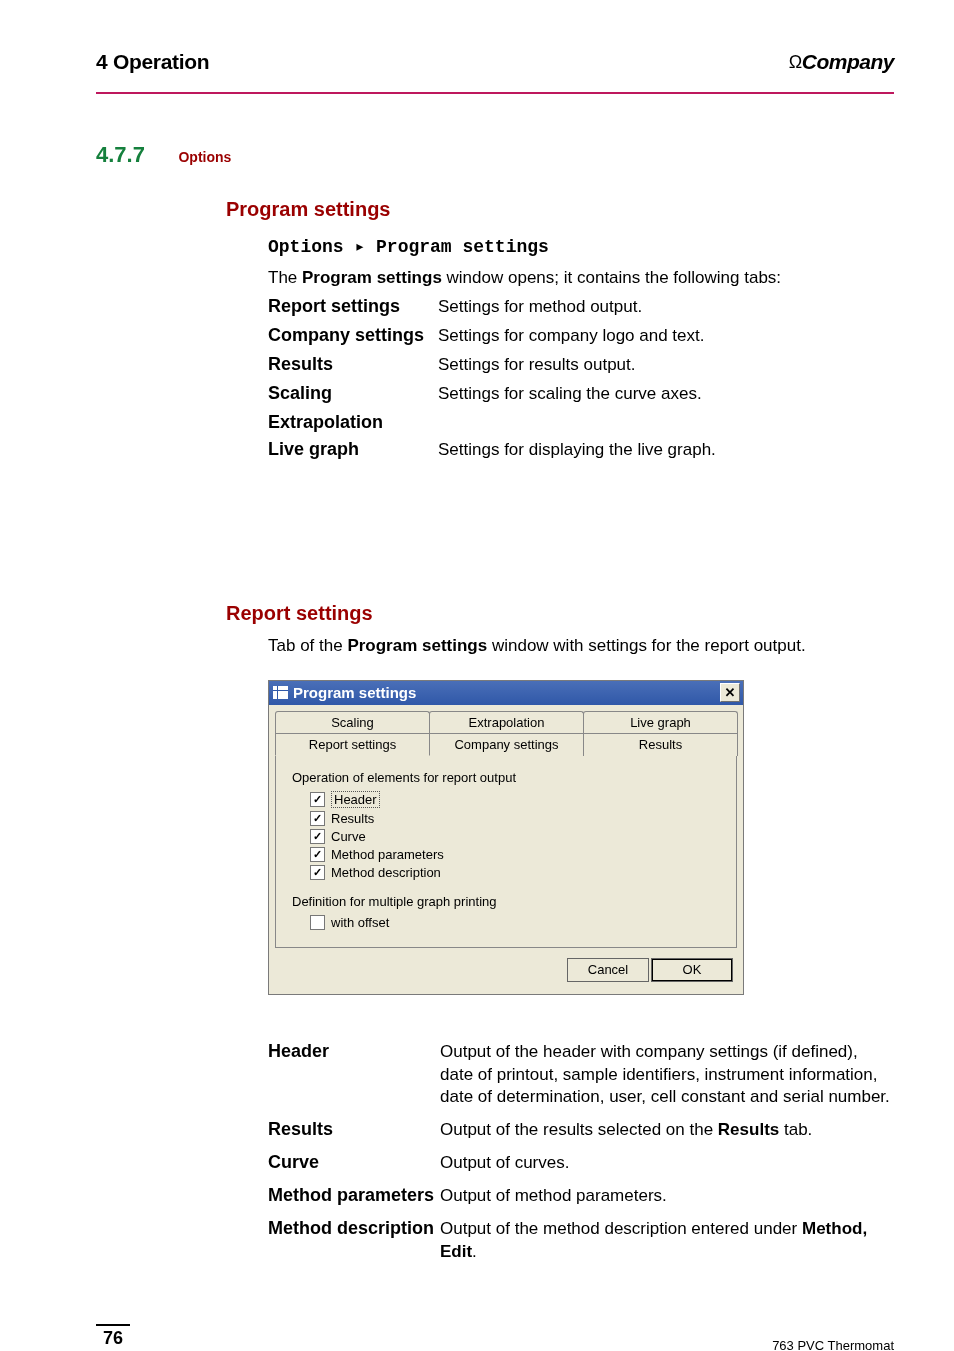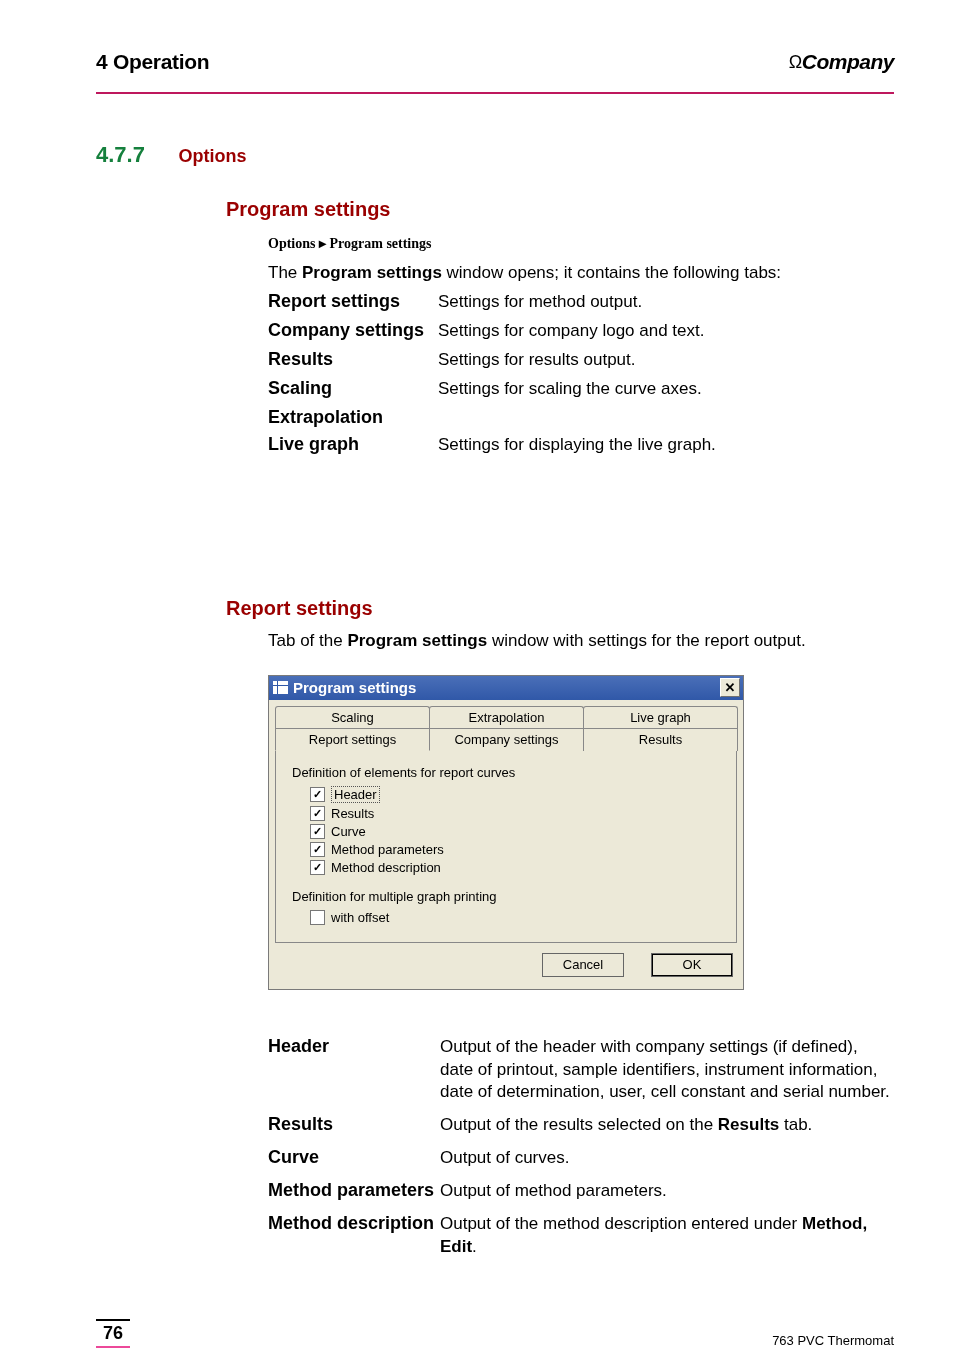--- a/index.html
+++ b/index.html
@@ -44,37 +44,37 @@
     width: 78px;
     color: #15803d;
     font-family: "Arial Narrow", Arial, sans-serif;
     font-weight: bold;
     font-size: 22px;
   }
   .section-title {
     color: #9a0000;
     font-family: "Arial Narrow", Arial, sans-serif;
     font-weight: bold;
-    font-size: 18px;
+    font-size: 14px;
   }
   .h-section {
     margin-top: 48px;
   }
   .subhead {
     color: #9a0000;
     font-family: "Arial Narrow", Arial, sans-serif;
     font-weight: bold;
     font-size: 20px;
     margin-left: 130px;
     margin-top: 30px;
   }
   .menucmd {
-    font-family: Liberation Serif, serif;
-    font-weight: bold;
-    font-size: 14px;
+    font-family: Liberation Mono, monospace;
+    font-weight: bold;
+    font-size: 18px;
     margin-left: 172px;
     margin-top: 14px;
   }
   .body-text {
     font-family: Arial, Helvetica, sans-serif;
     font-size: 17px;
     line-height: 1.35;
   }
   .intro-line {
     margin-left: 172px;
@@ -223,21 +223,21 @@
   }
   .chk.checked::after { content: "✓"; color:#000; font-weight:bold; }
   .chk-label.focused {
     border: 1px dotted #555;
     padding: 0 2px;
   }
   .grp2 { margin-top: 14px; }
   .dlg-buttons {
     display: flex;
     justify-content: flex-end;
-    gap: 27px;
+    gap: 2px;
     padding: 10px 10px 12px 0;
   }
   .dlg-btn {
     width: 82px;
     height: 24px;
     border: 1px solid #666;
     background: #ece9d8;
     font-size: 13px;
     cursor: pointer;
     font-family: Tahoma, Arial, sans-serif;
@@ -367,21 +367,21 @@
         <div class="tab">Live graph</div>
       </div>
       <div class="tabrow tabrow2">
         <div class="tab selected">Report settings</div>
         <div class="tab">Company settings</div>
         <div class="tab">Results</div>
       </div>
     </div>
 
     <div class="tab-panel">
-      <div class="grp-label">Definition of elements for report curves</div>
+      <div class="grp-label">Operation of elements for report output</div>
 
       <div class="chk-row">
         <span class="chk checked"></span>
         <span class="chk-label focused">Header</span>
       </div>
       <div class="chk-row">
         <span class="chk checked"></span>
         <span class="chk-label">Results</span>
       </div>
       <div class="chk-row">

